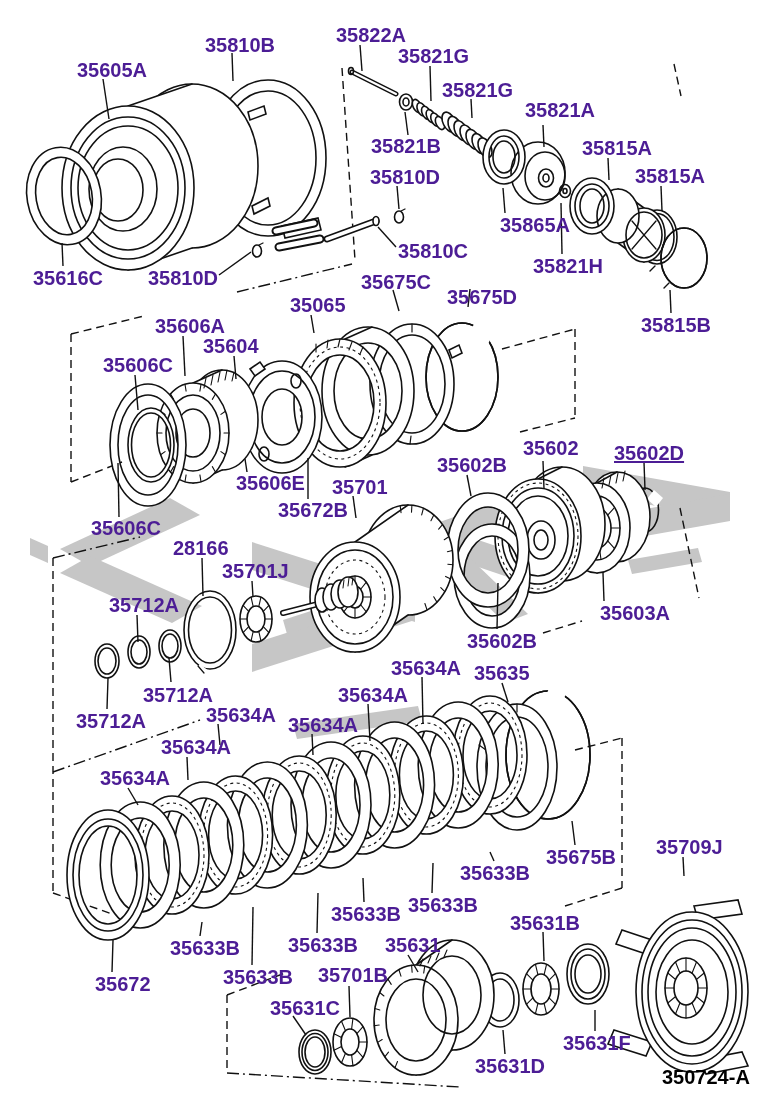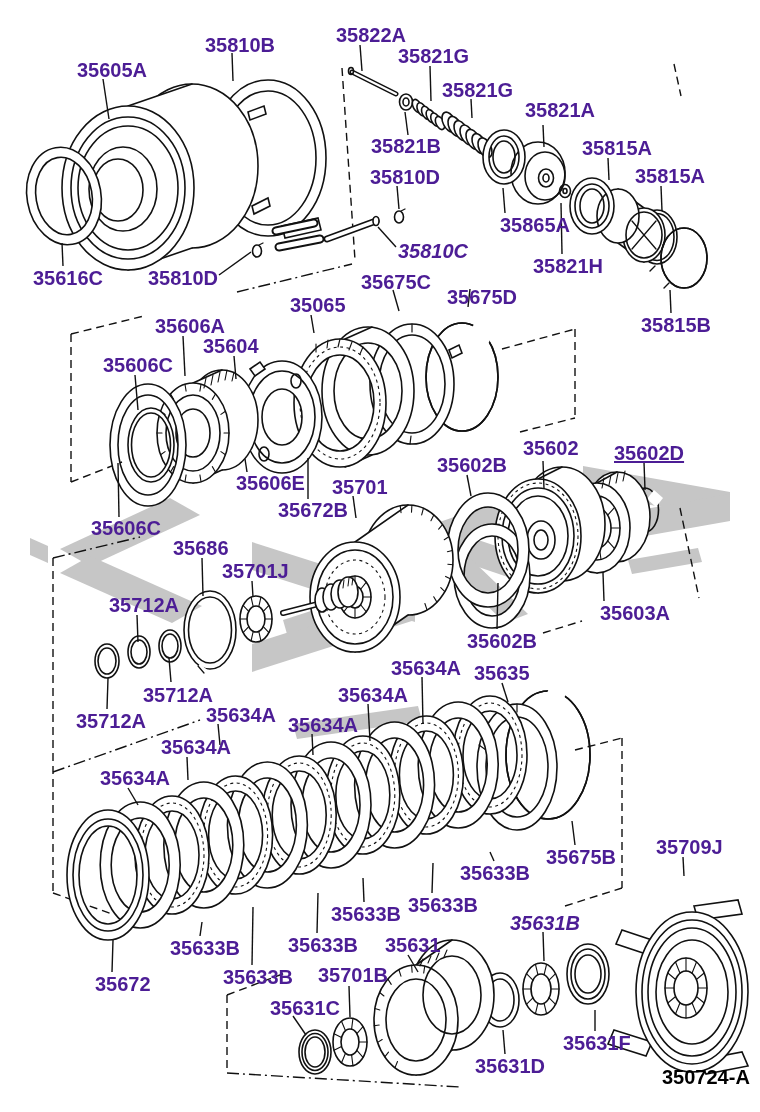--- a/index.html
+++ b/index.html
@@ -428,58 +428,58 @@
       <div class="plabel" style="left: 205px; top: 35px;">35810B</div>
       <div class="plabel" style="left: 336px; top: 25px;">35822A</div>
       <div class="plabel" style="left: 398px; top: 46px;">35821G</div>
       <div class="plabel" style="left: 442px; top: 80px;">35821G</div>
       <div class="plabel" style="left: 512px; top: 100px; margin-left: 13px;">35821A</div>
       <div class="plabel" style="left: 582px; top: 138px;">35815A</div>
       <div class="plabel" style="left: 635px; top: 166px;">35815A</div>
       <div class="plabel" style="left: 371px; top: 136px;">35821B</div>
       <div class="plabel" style="left: 370px; top: 167px;">35810D</div>
       <div class="plabel" style="left: 500px; top: 215px;">35865A</div>
-      <div class="plabel" style="left: 398px; top: 241px; font-style: italic;">35810C</div>
+      <div class="plabel" style="left: 398px; top: 241px;">35810C</div>
       <div class="plabel" style="left: 533px; top: 256px;">35821H</div>
       <div class="plabel" style="left: 641px; top: 315px;">35815B</div>
       <div class="plabel" style="left: 33px; top: 268px;">35616C</div>
       <div class="plabel" style="left: 148px; top: 268px;">35810D</div>
       <div class="plabel" style="left: 361px; top: 272px; text-align: center;">35675C</div>
       <div class="plabel" style="left: 447px; top: 271px; margin-top: 16px;">35675D</div>
       <div class="plabel" style="left: 290px; top: 295px;">35065</div>
       <div class="plabel" style="left: 155px; top: 316px;">35606A</div>
       <div class="plabel" style="left: 203px; top: 336px; text-align: right;">35604</div>
       <div class="plabel" style="left: 103px; top: 355px;">35606C</div>
       <div class="plabel" style="left: 523px; top: 438px;">35602</div>
       <div class="plabel" style="left: 614px; top: 443px; text-decoration: underline;">35602D</div>
       <div class="plabel" style="left: 437px; top: 455px;">35602B</div>
       <div class="plabel" style="left: 236px; top: 473px;">35606E</div>
       <div class="plabel" style="left: 332px; top: 477px;">35701</div>
       <div class="plabel" style="left: 278px; top: 500px;">35672B</div>
       <div class="plabel" style="left: 91px; top: 518px;">35606C</div>
-      <div class="plabel" style="left: 173px; top: 538px;">35686</div>
+      <div class="plabel" style="left: 173px; top: 538px;">28166</div>
       <div class="plabel" style="left: 222px; top: 561px;">35701J</div>
       <div class="plabel" style="left: 109px; top: 595px;">35712A</div>
       <div class="plabel" style="left: 572px; top: 603px; margin-left: 28px;">35603A</div>
       <div class="plabel" style="left: 467px; top: 631px;">35602B</div>
       <div class="plabel" style="left: 391px; top: 658px;">35634A</div>
       <div class="plabel" style="left: 474px; top: 663px;">35635</div>
       <div class="plabel" style="left: 338px; top: 685px;">35634A</div>
       <div class="plabel" style="left: 143px; top: 685px;">35712A</div>
       <div class="plabel" style="left: 288px; top: 715px;">35634A</div>
       <div class="plabel" style="left: 76px; top: 711px;">35712A</div>
       <div class="plabel" style="left: 206px; top: 705px;">35634A</div>
       <div class="plabel" style="left: 161px; top: 737px;">35634A</div>
       <div class="plabel" style="left: 100px; top: 768px;">35634A</div>
       <div class="plabel" style="left: 546px; top: 847px;">35675B</div>
       <div class="plabel" style="left: 656px; top: 837px;">35709J</div>
       <div class="plabel" style="left: 460px; top: 863px;">35633B</div>
       <div class="plabel" style="left: 408px; top: 895px;">35633B</div>
       <div class="plabel" style="left: 331px; top: 904px;">35633B</div>
-      <div class="plabel" style="left: 510px; top: 913px; font-style: italic;">35631B</div>
+      <div class="plabel" style="left: 510px; top: 913px;">35631B</div>
       <div class="plabel" style="left: 288px; top: 935px;">35633B</div>
       <div class="plabel" style="left: 385px; top: 935px;">35631</div>
       <div class="plabel" style="left: 170px; top: 938px;">35633B</div>
       <div class="plabel" style="left: 223px; top: 967px;">35633B</div>
       <div class="plabel" style="left: 318px; top: 965px;">35701B</div>
       <div class="plabel" style="left: 95px; top: 974px;">35672</div>
       <div class="plabel" style="left: 270px; top: 998px;">35631C</div>
       <div class="plabel" style="left: 563px; top: 1033px;">35631F</div>
       <div class="plabel" style="left: 475px; top: 1056px;">35631D</div>
     </div>

